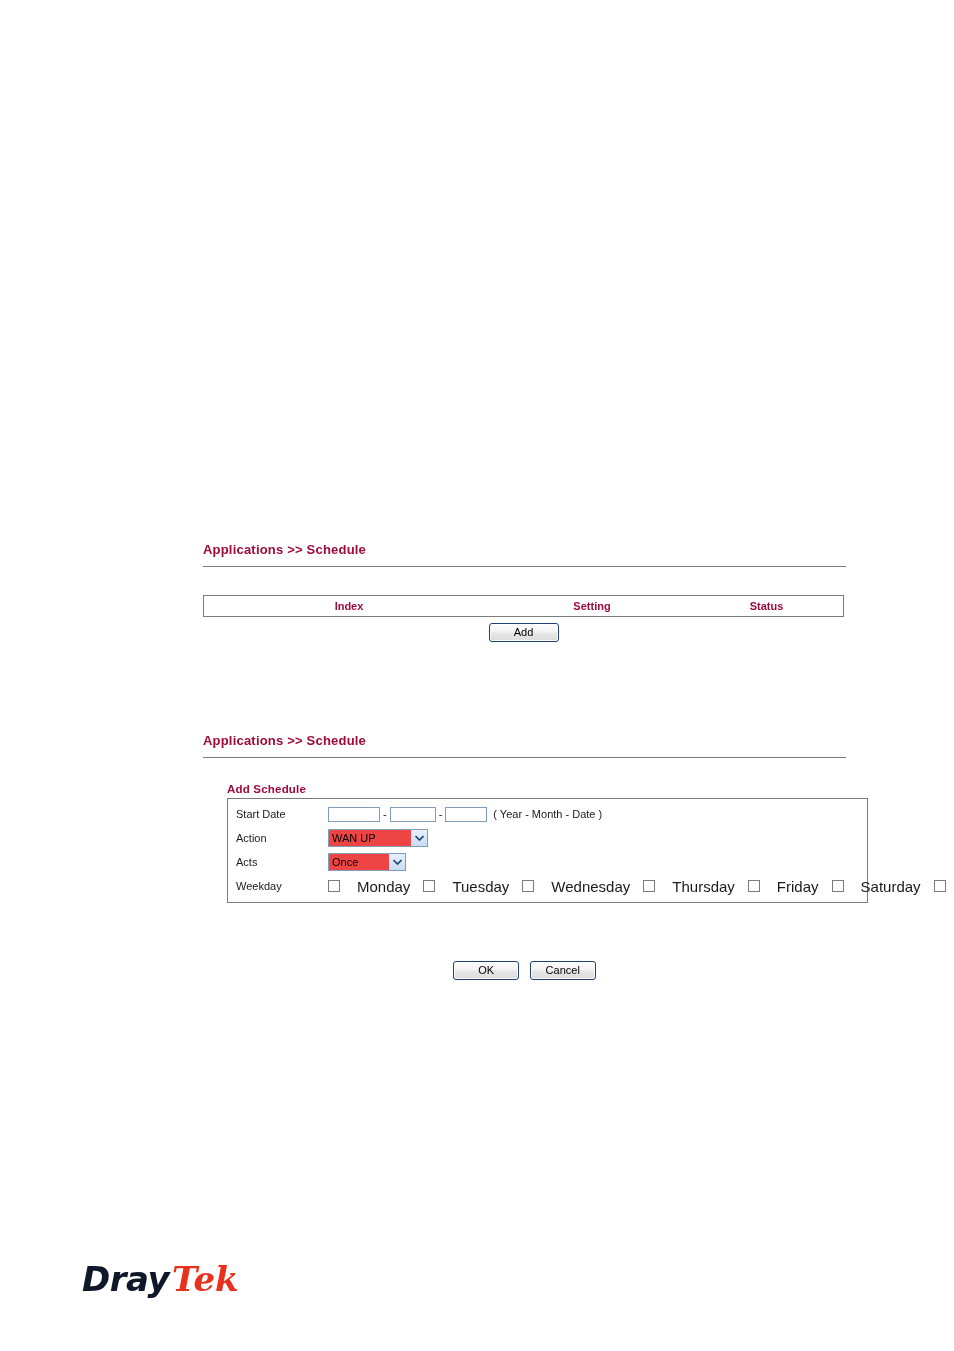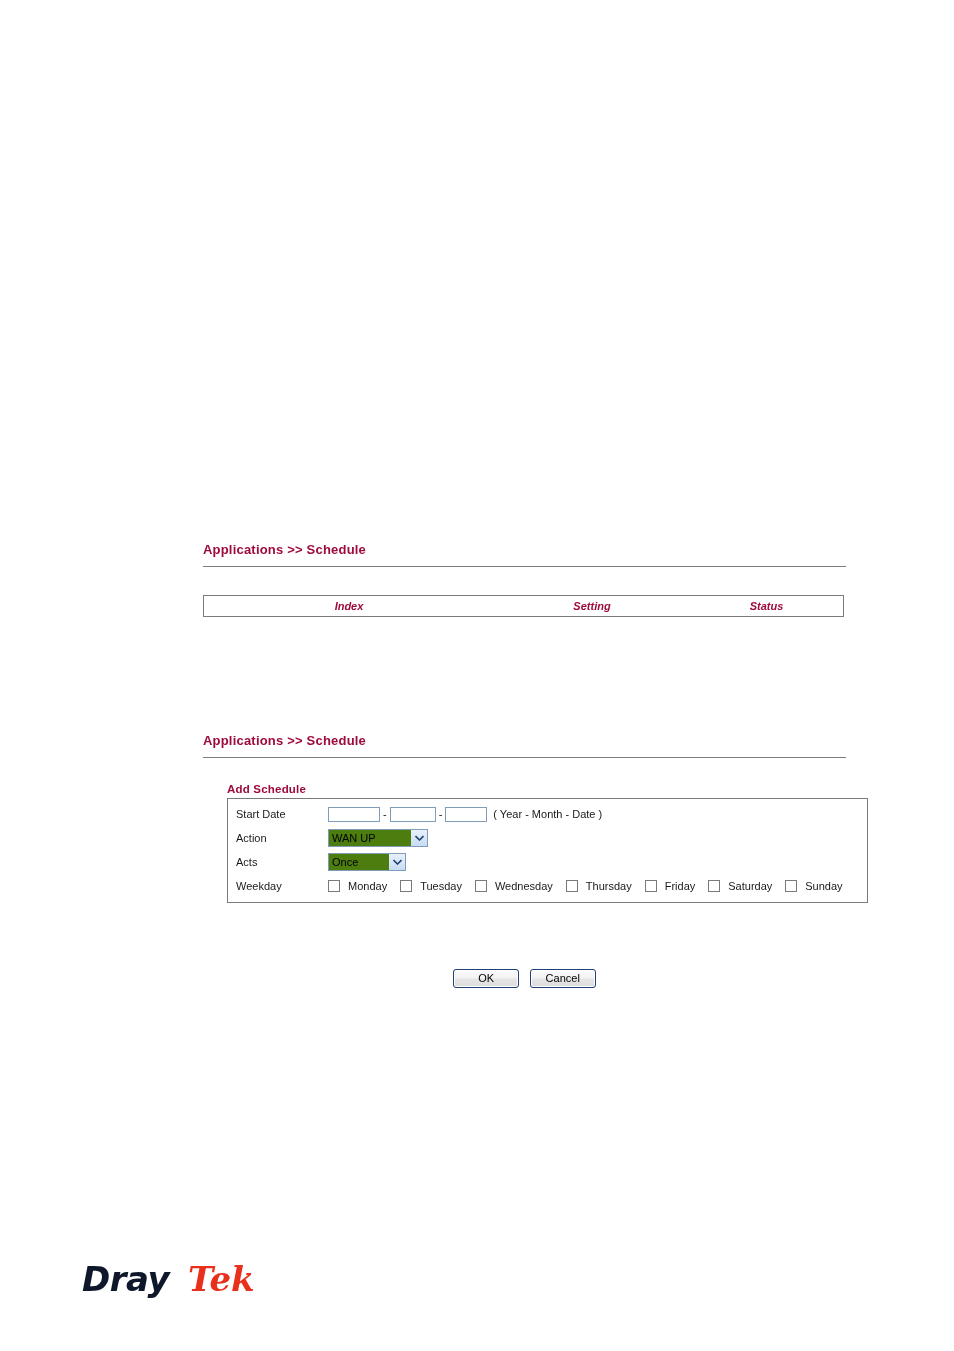--- a/index.html
+++ b/index.html
@@ -50,21 +50,20 @@
     border: 1px solid #7b7b7b;
     width: 641px;
     box-sizing: border-box;
     margin-top: 3px;
     background: #ffffff;
   }
   .cfg-head-row {
     display: flex;
     height: 20px;
     align-items: center;
-    font-style: italic;
   }
   .cfg-head-cell {
     font-size: 11px;
     font-weight: bold;
     color: #9e0b3b;
     text-align: center;
   }
   .cfg-col-index   { width: 290px; }
   .cfg-col-setting { width: 196px; }
   .cfg-col-status  { width: 153px; }
@@ -152,21 +151,21 @@
   .hint {
     font-size: 11px;
     color: #1a1a1a;
     margin-left: 6px;
     white-space: nowrap;
   }
 
   
   .sel {
     border: 1px solid #7f9db9;
-    background: #4d7c0f;
+    background: #ef4444;
     height: 18px;
     box-sizing: border-box;
     display: inline-flex;
     align-items: center;
     justify-content: space-between;
     padding-left: 3px;
     font-size: 11px;
     color: #000000;
     cursor: default;
   }
@@ -225,23 +224,23 @@
     display: flex;
     align-items: center;
   }
   .wd {
     display: flex;
     align-items: center;
     margin-right: 13px;
   }
   .wd:last-child { margin-right: 0; }
   .wd-label {
-    font-size: 11px;
-    color: #1a1a1a;
-    margin-left: 8px;
+    font-size: 15px;
+    color: #1a1a1a;
+    margin-left: 17px;
     white-space: nowrap;
   }
 
   
   .logo {
     position: absolute;
     left: 82px;
     top: 1259px;
     white-space: nowrap;
     user-select: none;
@@ -253,38 +252,41 @@
     font-size: 34px;
     color: #0f172a;
     letter-spacing: -0.5px;
   }
   .logo-tek {
     font-family: "DejaVu Serif", serif;
     font-weight: bold;
     font-style: italic;
     font-size: 34px;
     color: #e8301c;
-    margin-left: 19px;
+    margin-left: 3px;
   }
 </style>
 </head>
 <body>
 
 <div class="section" style="top:542px;">
   <div class="page-title">Applications &gt;&gt; Schedule</div>
   <div class="title-rule"></div>
 </div>
 
 <div class="section" style="top:592px;">
   <div class="cfg-table">
     <div class="cfg-head-row">
       <div class="cfg-head-cell cfg-col-index">Index</div>
       <div class="cfg-head-cell cfg-col-setting">Setting</div>
       <div class="cfg-head-cell cfg-col-status">Status</div>
     </div>
+  </div>
+  <div class="add-row">
+    <div class="btn btn-add">Add</div>
   </div>
 </div>
 
 <div class="section" style="top:733px;">
   <div class="page-title">Applications &gt;&gt; Schedule</div>
   <div class="title-rule"></div>
 </div>
 
 <div class="section" style="top:783px;padding-left:24px;">
   <div class="block-title">Add Schedule</div>
@@ -363,20 +365,20 @@
         <span class="wd">
           <span class="cbox"></span>
           <span class="wd-label">Sunday</span>
         </span>
       </span>
     </div>
 
   </div>
 </div>
 
-<div class="ok-cancel-row" style="top:960px;margin-top:8px;">
+<div class="ok-cancel-row" style="top:960px;">
   <span class="btn btn-ok">OK</span>
   <span class="btn btn-cancel">Cancel</span>
 </div>
 
 <div class="logo">
   <span class="logo-dray">Dray</span><span class="logo-tek">Tek</span>
 </div>
 
 </body></html>

